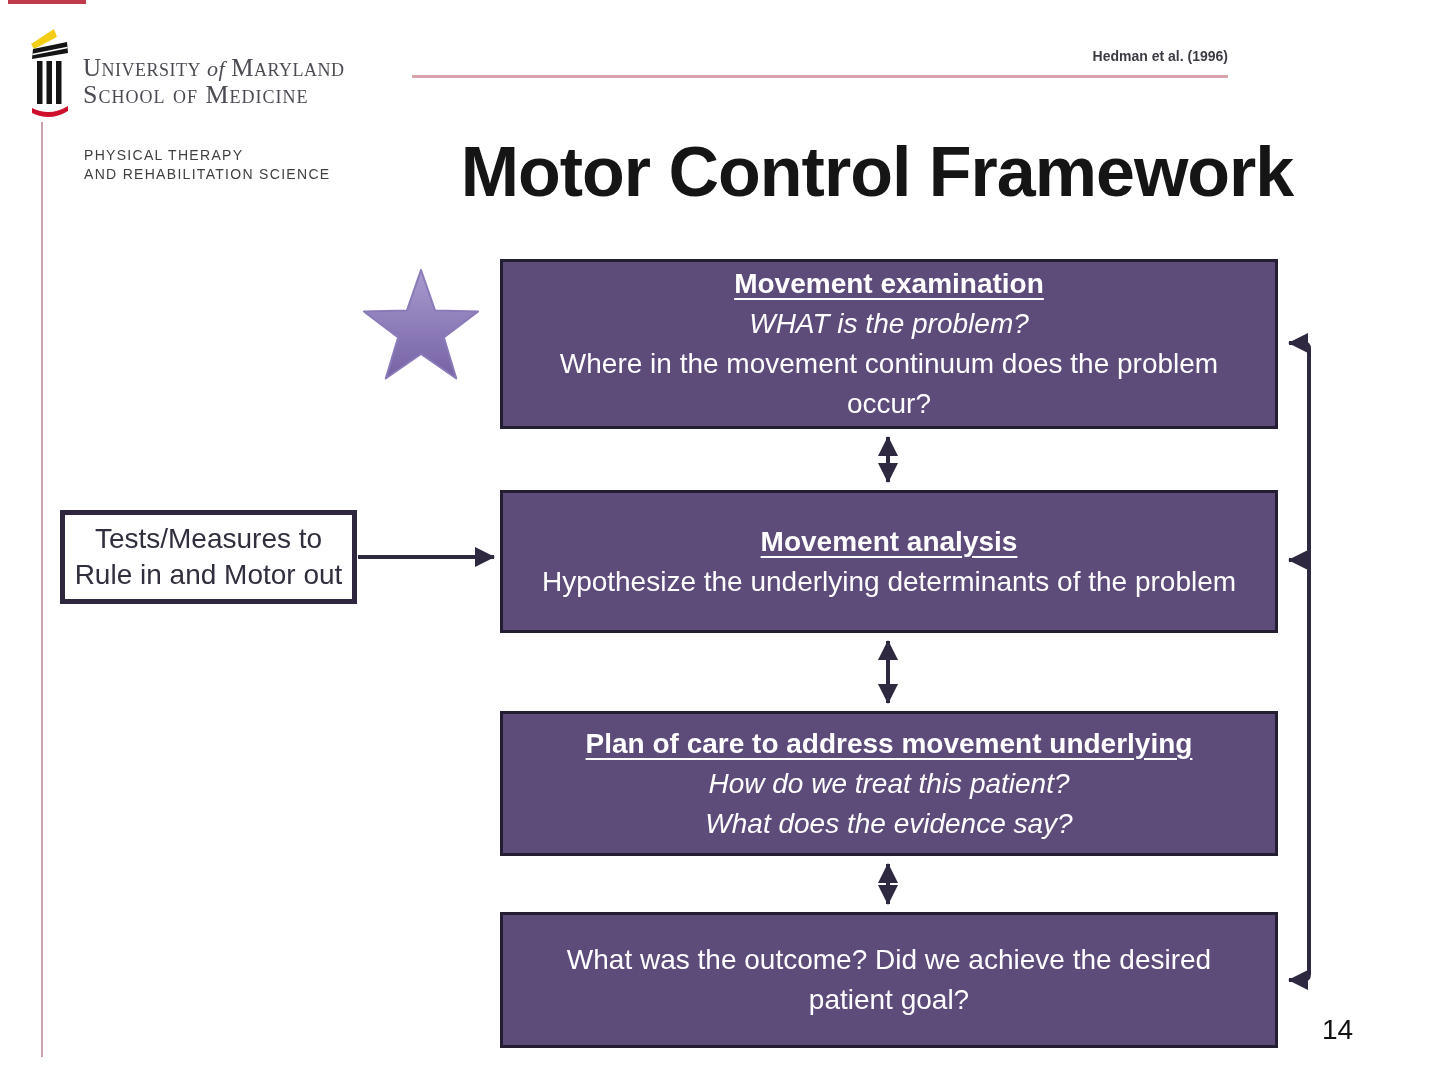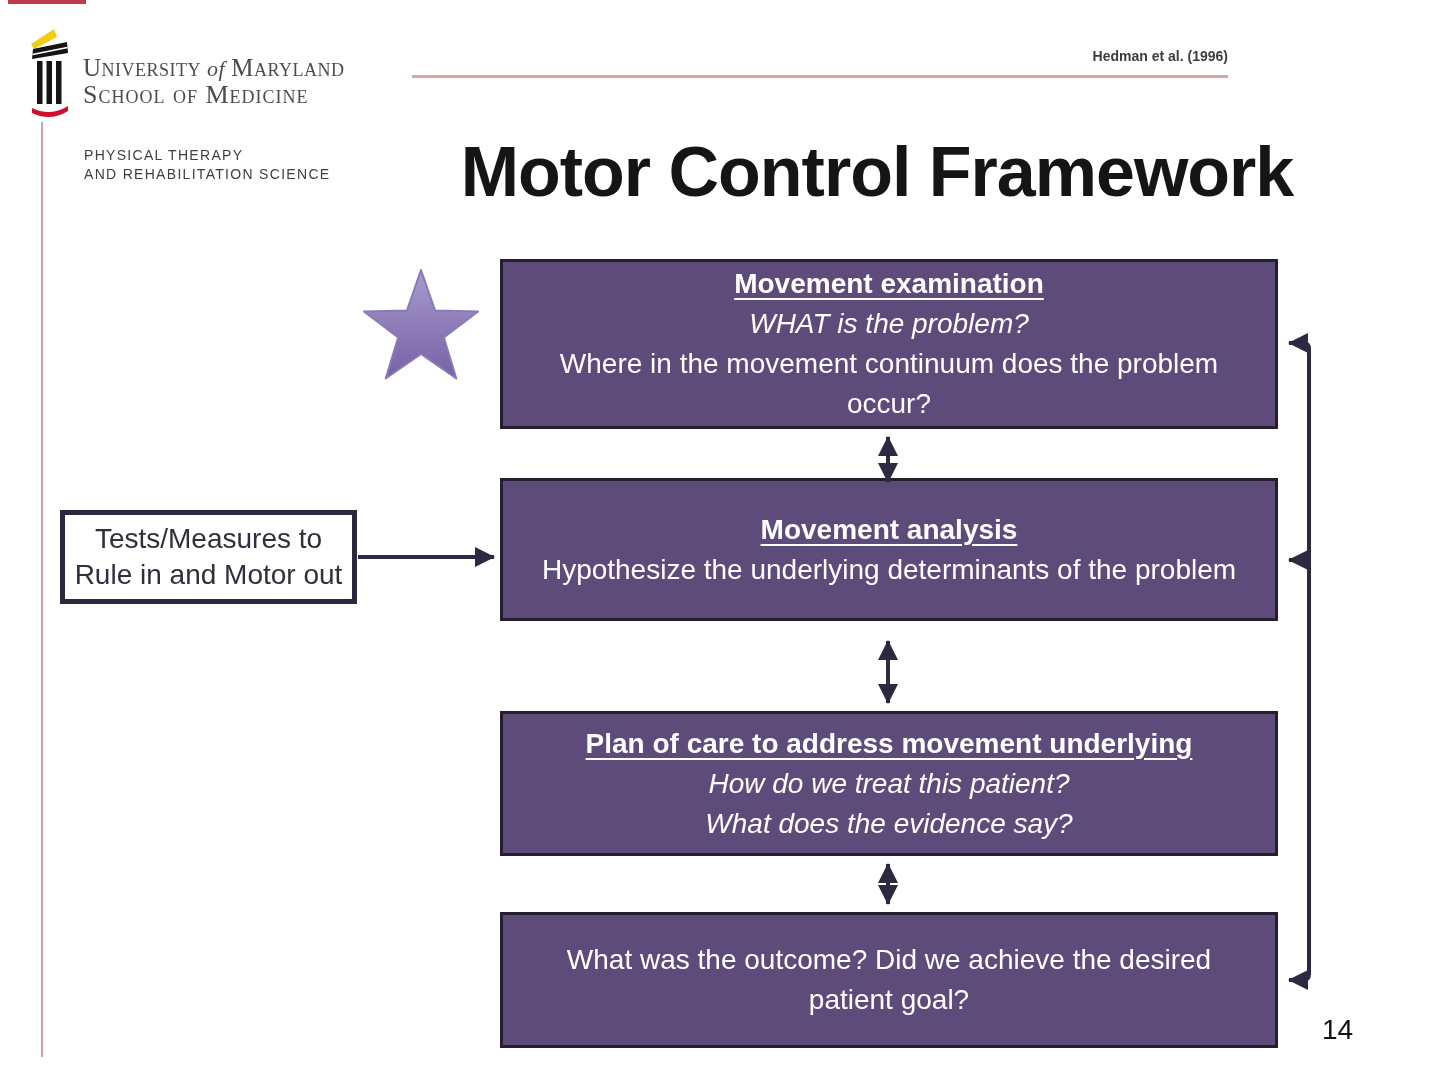--- a/index.html
+++ b/index.html
@@ -31,21 +31,21 @@
   .flow-box{
     position:absolute;left:500px;width:778px;
     background:#5d4b7a;border:3px solid #241e33;box-sizing:border-box;
     display:flex;flex-direction:column;justify-content:center;align-items:center;
     color:#ffffff;font-size:28px;line-height:40px;text-align:center;
     padding:10px 28px;
   }
   .flow-box .heading{font-weight:700;text-decoration:underline;text-decoration-thickness:2px;text-underline-offset:5px;}
   .flow-box .q-italic{font-style:italic;}
   .box-1{top:259px;height:170px;}
-  .box-2{top:478px;height:143px;}
+  .box-2{top:490px;height:143px;}
   .box-3{top:711px;height:145px;}
   .box-4{top:912px;height:136px;}
   
   .side-box{
     position:absolute;left:60px;top:510px;width:297px;height:94px;
     background:#ffffff;border:5px solid #2f2740;box-sizing:border-box;
     display:flex;flex-direction:column;justify-content:center;align-items:center;
     color:#332e3e;font-size:28px;line-height:36px;text-align:center;font-weight:500;
   }
   

